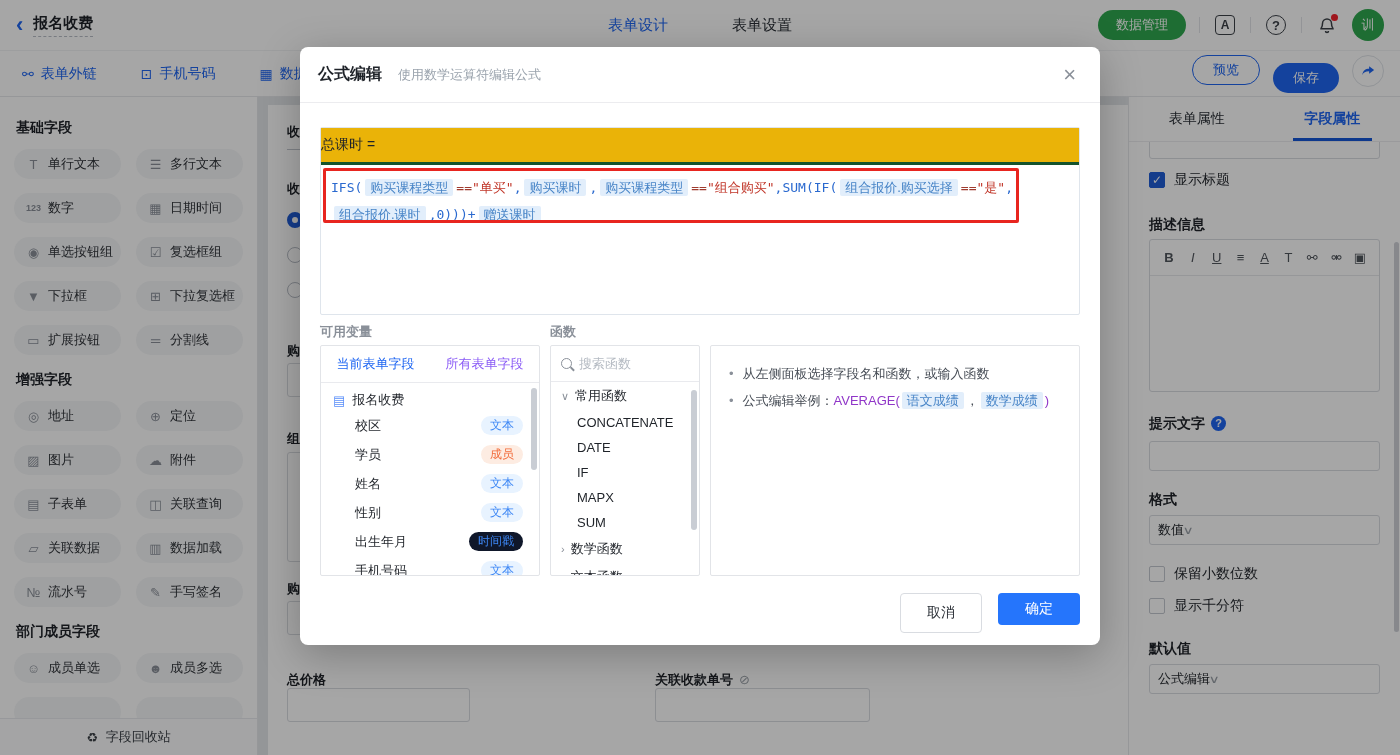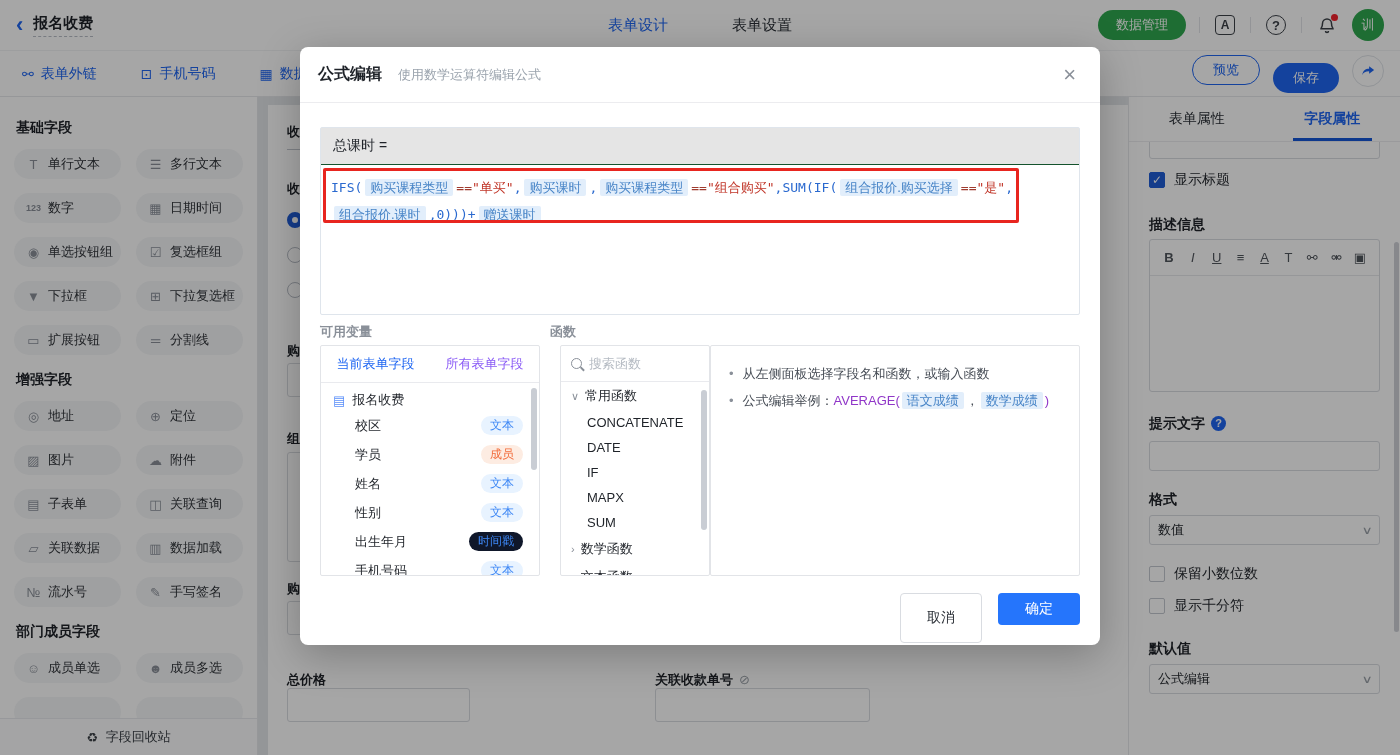--- a/index.html
+++ b/index.html
@@ -52,21 +52,21 @@
   .inp { width:100%; height:30px; border:1px solid #d9dce1; border-radius:3px; background:#fff; font-size:13px; padding:0 8px; color:#1f2329; }
   .chk-row { display:flex; align-items:center; gap:9px; font-size:14px; }
   .chk { width:16px; height:16px; border:1px solid #c4c8cf; border-radius:2px; background:#fff; flex:none; }
   .chk.on { background:#1f5cd6; border-color:#1f5cd6; color:#fff; font-size:12px; display:flex; align-items:center; justify-content:center; }
   .rich { border:1px solid #d9dce1; border-radius:3px; }
   .rich-bar { height:36px; border-bottom:1px solid #e6e8eb; display:flex; align-items:center; justify-content:space-between; padding:0 10px; color:#51565d; font-size:13px; }
   .rich-bar span { cursor:pointer; width:18px; text-align:center; }
   .rich-bar .b{font-weight:bold} .rich-bar .i{font-style:italic} .rich-bar .u{text-decoration:underline} .rich-bar .a{text-decoration:underline}
   .rich-body { height:115px; }
   .hint-q { display:inline-flex; width:15px; height:15px; border-radius:50%; background:#1f66f2; color:#fff; font-size:11px; align-items:center; justify-content:center; vertical-align:1px; margin-left:6px; }
-  .sel { width:100%; height:30px; border:1px solid #d9dce1; border-radius:3px; background:#fff; font-size:13px; padding:0 8px; display:flex; align-items:center; justify-content:space-between; color:#1f2329; cursor:pointer; }
+  .sel { width:100%; height:30px; border:1px solid #d9dce1; border-radius:3px; background:#fff; font-size:13px; padding:0 8px; display:flex; align-items:center; justify-content:flex-start; color:#1f2329; cursor:pointer; }
   .sel .chev { color:#9aa0a8; font-size:11px; transform:scaleX(1.4); }
   .fx-btn { width:100%; height:32px; border:1px solid #d9dce1; border-radius:3px; background:#fff; font-size:13px; color:#2f3338; cursor:pointer; }
   .rb-scroll { position:absolute; right:1px; top:145px; width:5px; height:390px; border-radius:3px; background:#cfd2d8; }
 
   
   .canvas { position:absolute; top:97px; left:258px; right:272px; bottom:0; background:#e4e6ea; }
   .card { position:absolute; left:10px; right:0; top:8px; bottom:0; background:#fff; }
   .c-label { position:absolute; font-size:13px; font-weight:bold; color:#1f2329; white-space:nowrap; }
   .c-inp { position:absolute; border:1px solid #d9dce1; border-radius:3px; background:#fff; }
   .radio { position:absolute; width:16px; height:16px; border-radius:50%; background:#fff; border:1px solid #b9bec6; }
@@ -75,58 +75,58 @@
   .eye { color:#9aa0a8; font-size:13px; font-weight:normal; margin-left:6px; }
 
   
   .overlay { position:absolute; inset:0; background:rgba(0,0,0,0.35); z-index:10; }
   .modal { position:absolute; left:300px; top:47px; width:800px; height:598px; background:#fff; border-radius:8px; box-shadow:0 10px 40px rgba(0,0,0,.25); z-index:20; }
   .m-head { height:56px; border-bottom:1px solid #ececef; display:flex; align-items:center; padding:0 24px 0 18px; }
   .m-title { font-size:16px; font-weight:bold; }
   .m-sub { font-size:13px; color:#9aa3ad; margin-left:16px; }
   .m-close { margin-left:auto; color:#8a9099; font-size:22px; cursor:pointer; line-height:1; }
   .editor { position:absolute; left:20px; right:20px; top:80px; height:188px; border:1px solid #dfe5ec; border-radius:2px; }
-  .ed-head { height:37px; background:#e5e5e5; display:flex; align-items:center; padding:0 12px; font-size:14px; color:#1f2329; border-bottom:1px solid #14532d; }
+  .ed-head { height:37px; background:#eab308; display:flex; align-items:center; padding:0 0; font-size:14px; color:#1f2329; border-bottom:3px solid #14532d; }
   .ed-body { position:relative; height:149px; padding:9px 10px; font-family:"DejaVu Sans Mono",monospace; font-size:13px; line-height:27px; cursor:text; }
   .annot { position:absolute; left:2px; top:3px; width:696px; height:55px; border:3px solid #e8251f; border-radius:2px; pointer-events:none; z-index:3; }
   .tk-field { background:#e2eefb; color:#4784c7; padding:1px 5px; border-radius:2px; margin:0 3px; font-family:"Liberation Sans",sans-serif; font-size:13px; }
   .tk-fn, .tk-punc { color:#2a69cf; }
   .tk-op { color:#a03b2e; }
   .tk-str { color:#c03528; }
   .pane-label { position:absolute; top:276px; font-size:13px; color:#8a9099;font-weight:bold; }
   .pane { position:absolute; top:298px; height:231px; border:1px solid #e2e4e8; border-radius:2px; background:#fff; overflow:hidden; }
   .vars-pane { left:20px; width:220px; }
   .vars-tabs { height:37px; display:flex; border-bottom:1px solid #e9eaee; }
   .vars-tab { flex:1; display:flex; align-items:center; justify-content:center; font-size:13px; cursor:pointer; color:#8b5cf6; }
   .vars-tab.active { color:#1f66f2; }
   .v-root { display:flex; align-items:center; gap:7px; font-size:13px; padding:8px 0 2px 12px; }
   .v-root .ic { color:#5b8ff9; font-size:13px; }
   .v-row { display:flex; align-items:center; justify-content:space-between; padding:5px 16px 5px 34px; font-size:13px; cursor:pointer; }
   .badge { font-size:12px; padding:1px 9px; border-radius:10px; }
   .bg-text { background:#e8f3ff; color:#3d87f5; }
   .bg-member { background:#fdece2; color:#f26b3a; }
   .bg-time { background:#0f172a; color:#3d87f5; }
   .v-scroll { position:absolute; right:2px; top:42px; width:6px; height:82px; border-radius:3px; background:#c9cdd4; }
-  .funcs-pane { left:260px; width:150px; }
+  .funcs-pane { left:250px; width:150px; }
   .f-search { height:36px; border-bottom:1px solid #e9eaee; display:flex; align-items:center; padding:0 10px; gap:7px; }
   .f-search input { border:none; outline:none; width:100%; font-size:13px; color:#1f2329; }
   .f-search input::placeholder { color:#b4bac2; }
   .mag { width:11px; height:11px; border:1.5px solid #8a9099; border-radius:50%; position:relative; flex:none; }
   .mag::after { content:""; position:absolute; width:5px; height:1.5px; background:#8a9099; transform:rotate(45deg); right:-4px; bottom:-1px; }
   .f-group { display:flex; align-items:center; gap:6px; font-size:13px; padding:5px 10px; cursor:pointer; }
   .f-group .chev { color:#8a9099; font-size:11px; }
   .f-item { font-size:13px; padding:5px 10px 5px 26px; cursor:pointer; }
   .f-scroll { position:absolute; right:2px; top:44px; width:6px; height:140px; border-radius:3px; background:#c9cdd4; }
   .tips-pane { left:410px; width:370px; padding:14px 18px; }
   .tip { font-size:13px; color:#464c55; line-height:27px; display:flex; gap:9px; }
   .tip .dot { color:#8a9099; }
   .tip .tk-field { margin:0 2px; }
   .tk-avg { color:#9036c8; }
   .m-foot { position:absolute; right:20px; top:546px; display:flex; gap:16px; }
-  .btn-cancel { width:82px; height:50px; border:1px solid #d9dce1; border-radius:4px; background:#fff; font-size:14px; color:#2a2f36; cursor:pointer; }
+  .btn-cancel { width:82px; height:40px; border:1px solid #d9dce1; border-radius:4px; background:#fff; font-size:14px; color:#2a2f36; cursor:pointer; }
   .btn-ok { width:82px; height:32px; border:none; border-radius:4px; background:#2575fc; font-size:14px; color:#fff; cursor:pointer; }
 </style>
 </head>
 <body>
 
 <div class="app">
 
   <div class="topbar">
     <span class="back">‹</span>
     <span class="app-title">报名收费</span>

